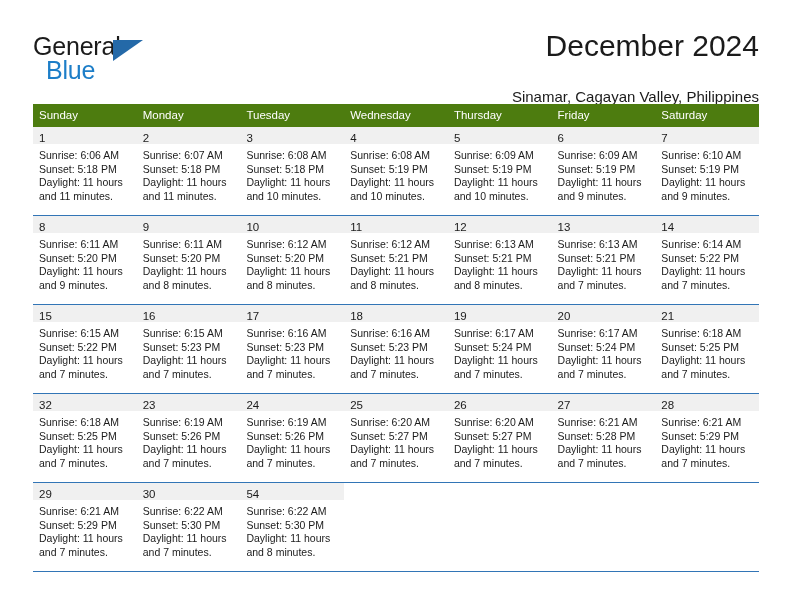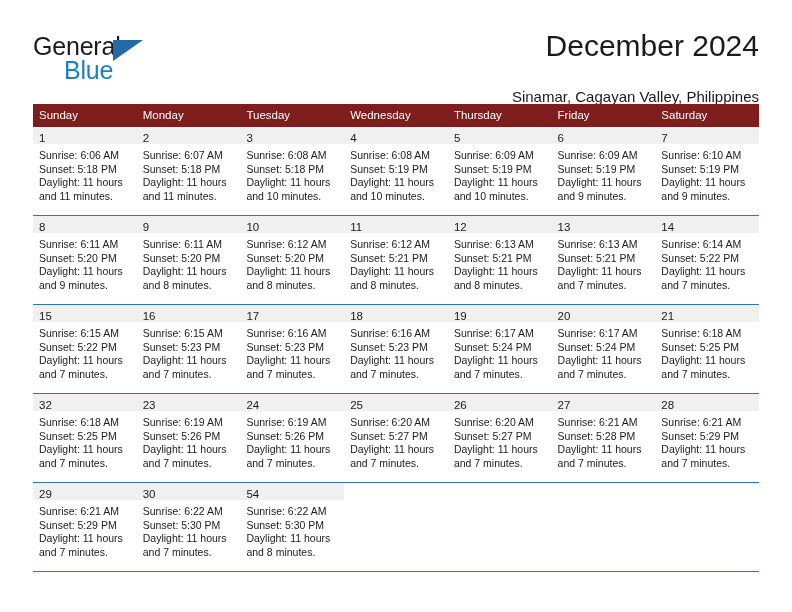--- a/index.html
+++ b/index.html
@@ -44,21 +44,21 @@
     letter-spacing: -0.2px;
     line-height: 28px;
     display: block;
   }
   .logo-blue {
     font-size: 25px;
     color: #1d7ec8;
     letter-spacing: -0.2px;
     line-height: 26px;
     display: block;
-    margin-left: 31px;
+    margin-left: 13px;
     margin-top: -3px;
   }
   .logo-triangle {
     position: absolute;
     left: 80px;
     top: 8px;
     width: 0;
     height: 0;
     border-left: 30px solid #2469a8;
     border-bottom: 21px solid transparent;
@@ -89,21 +89,21 @@
   .calendar {
     position: absolute;
     left: 33px;
     top: 104px;
     width: 726px;
   }
 
   .weekday-row {
     display: flex;
     width: 100%;
-    background: #7f1d1d;
+    background: #4d7c0f;
   }
   .weekday-cell {
     flex: 1 1 0;
     box-sizing: border-box;
     padding: 4px 0 5px 6px;
     font-size: 11.5px;
     color: #ffffff;
     line-height: 14px;
     white-space: nowrap;
     overflow: hidden;

